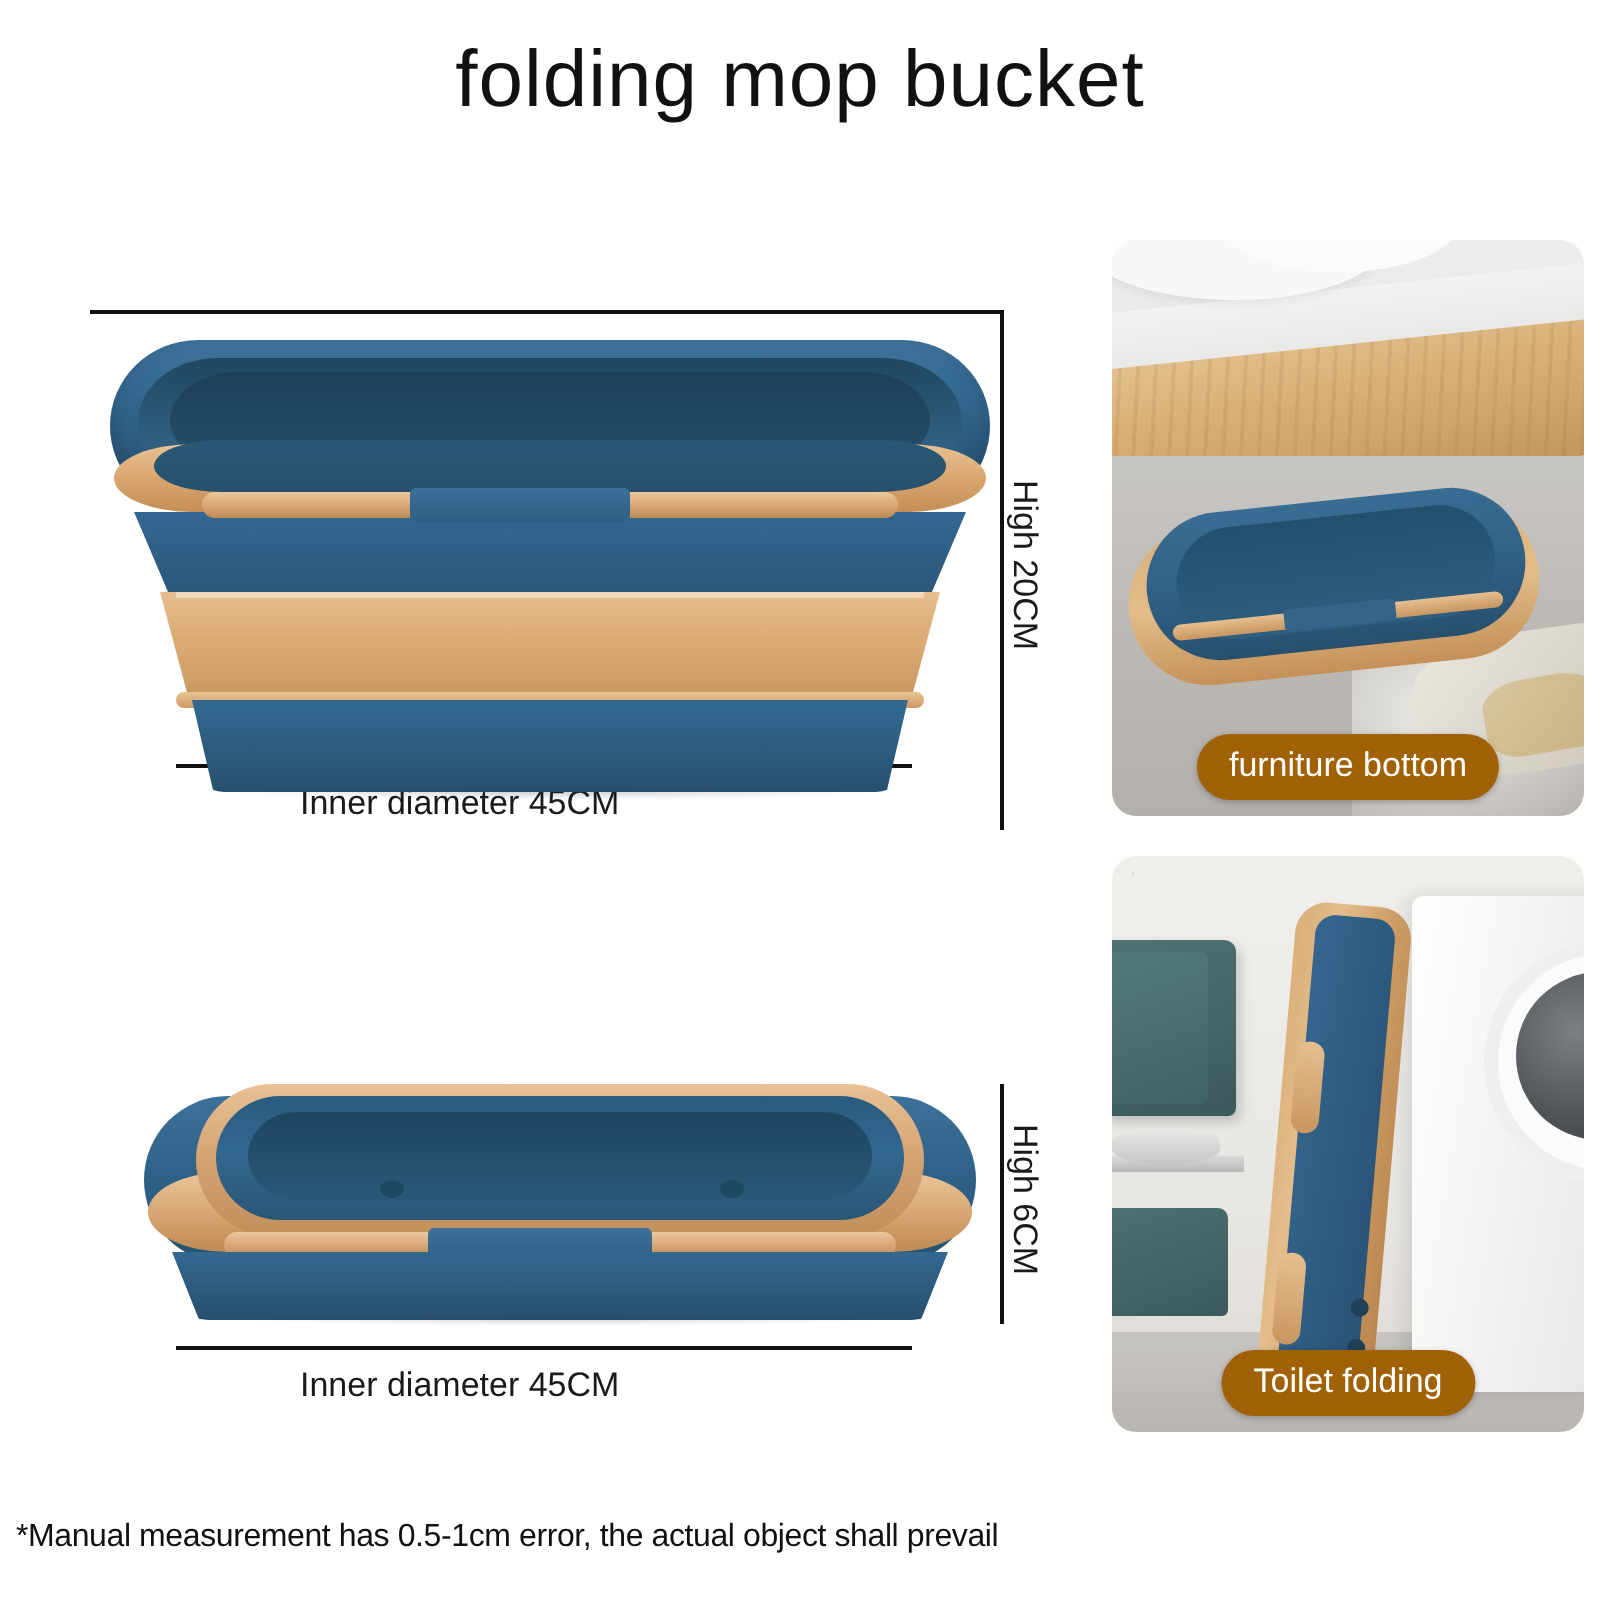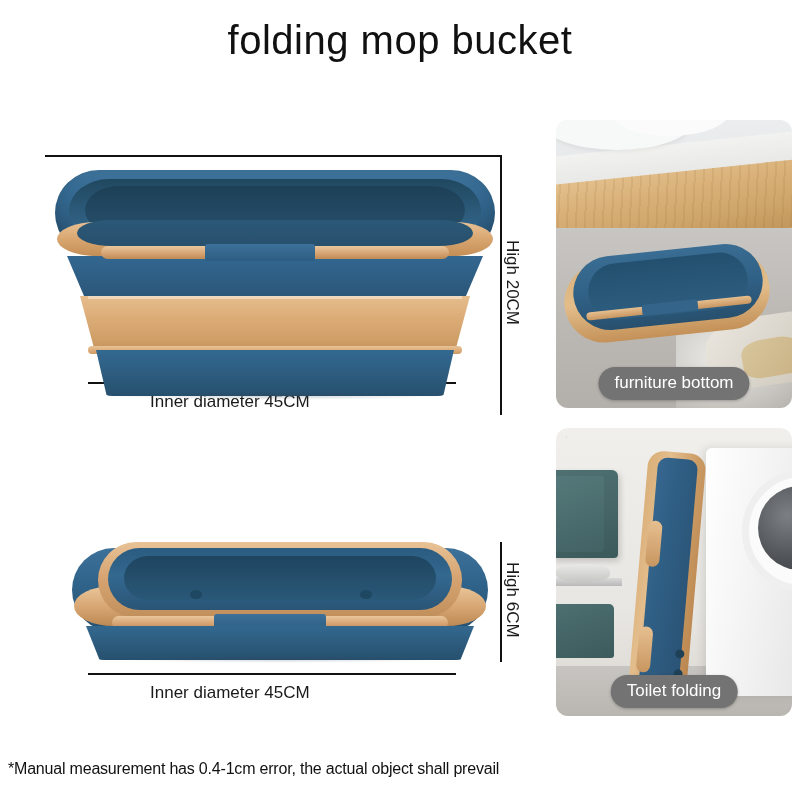--- a/index.html
+++ b/index.html
@@ -283,21 +283,21 @@
     overflow: hidden;
   }
   #photo-top { top: 120px; }
   #photo-bottom { top: 428px; }
 
   .photo-badge {
     position: absolute;
     left: 50%;
     transform: translateX(-50%);
     bottom: 8px;
-    background: #737373;
+    background: #a16207;
     color: #ffffff;
     font-size: 17px;
     padding: 6px 16px 7px 16px;
     border-radius: 20px;
     white-space: nowrap;
     box-shadow: 0 1px 3px rgba(0,0,0,0.25);
   }
 
   
   .p1-wall  { position:absolute; left:0; top:0; width:236px; height:70px; background:linear-gradient(180deg,#ecedee 0%, #e4e6e7 100%); }
@@ -485,13 +485,13 @@
     <div class="p2-bkt-tan"></div>
     <div class="p2-bkt-blu"></div>
     <div class="p2-bkt-h1"></div>
     <div class="p2-bkt-h2"></div>
     <div class="p2-bkt-n1"></div>
     <div class="p2-bkt-n2"></div>
   </div>
   <div class="photo-badge">Toilet folding</div>
 </div>
 
-<div class="footnote">*Manual measurement has 0.4-1cm error, the actual object shall prevail</div>
+<div class="footnote">*Manual measurement has 0.5-1cm error, the actual object shall prevail</div>
 
 </body></html>

